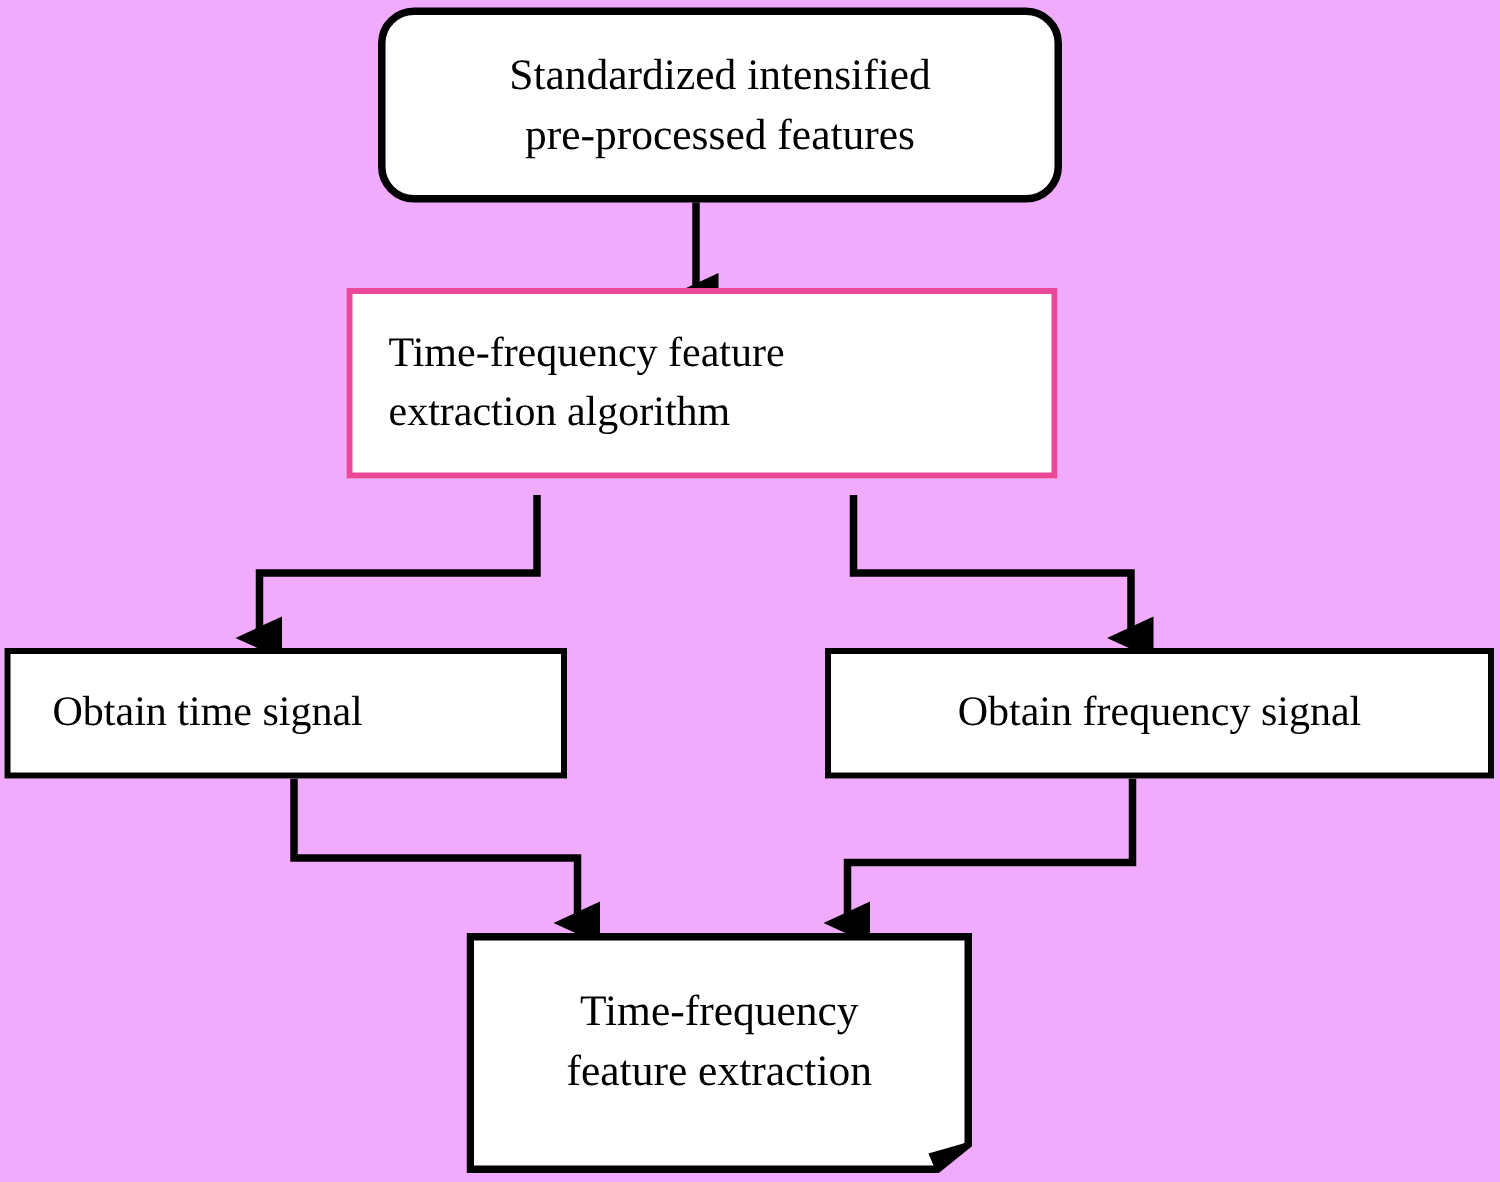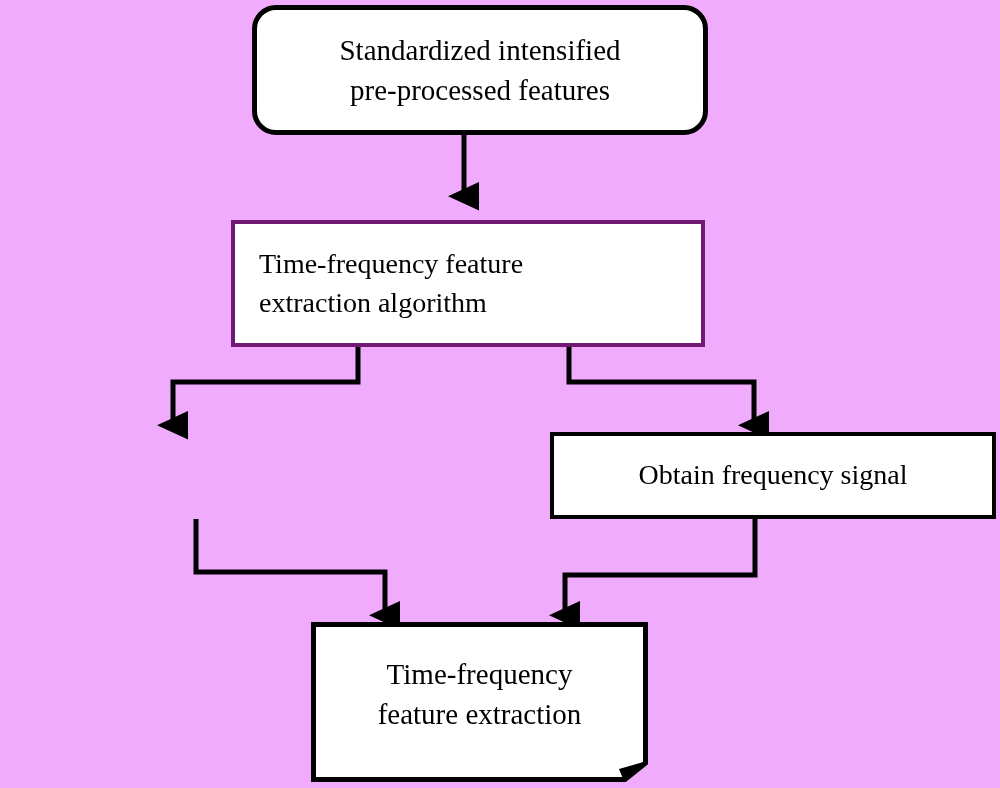--- a/index.html
+++ b/index.html
@@ -52,24 +52,24 @@
   }
   #node-start .node-text {
     font-size: 29px;
     text-align: center;
     padding: 0 18px;
   }
 
   
   #node-algorithm {
     left: 231px;
-    top: 220px;
+    top: 192px;
     width: 474px;
     height: 127px;
-    border: 4px solid #701a75;
+    border: 4px solid #ec4899;
     align-items: flex-start;
   }
   #node-algorithm .node-text {
     font-size: 28px;
     text-align: left;
     padding-left: 24px;
   }
 
   
   #node-time-signal {
@@ -151,20 +151,23 @@
   <div class="node" id="node-start">
     <div class="node-text">Standardized intensified
 pre-processed features</div>
   </div>
 
   <div class="node" id="node-algorithm">
     <div class="node-text">Time-frequency feature
 extraction algorithm</div>
   </div>
 
+  <div class="node" id="node-time-signal">
+    <div class="node-text">Obtain time signal</div>
+  </div>
 
   <div class="node" id="node-result">
     <svg class="doc-shape" viewBox="0 0 337 160" width="337" height="160" aria-hidden="true">
       <path d="M2.5,2.5 L334.5,2.5 L334.5,141 L314,157.5 L2.5,157.5 Z" fill="#ffffff" stroke="#000000" stroke-width="5" stroke-linejoin="miter"></path>
       <path d="M334.5,141 L310,148 L314,157.5 Z" fill="#000000" stroke="#000000" stroke-width="3" stroke-linejoin="miter"></path>
     </svg>
     <div class="node-text">Time-frequency
 feature extraction</div>
   </div>
 

